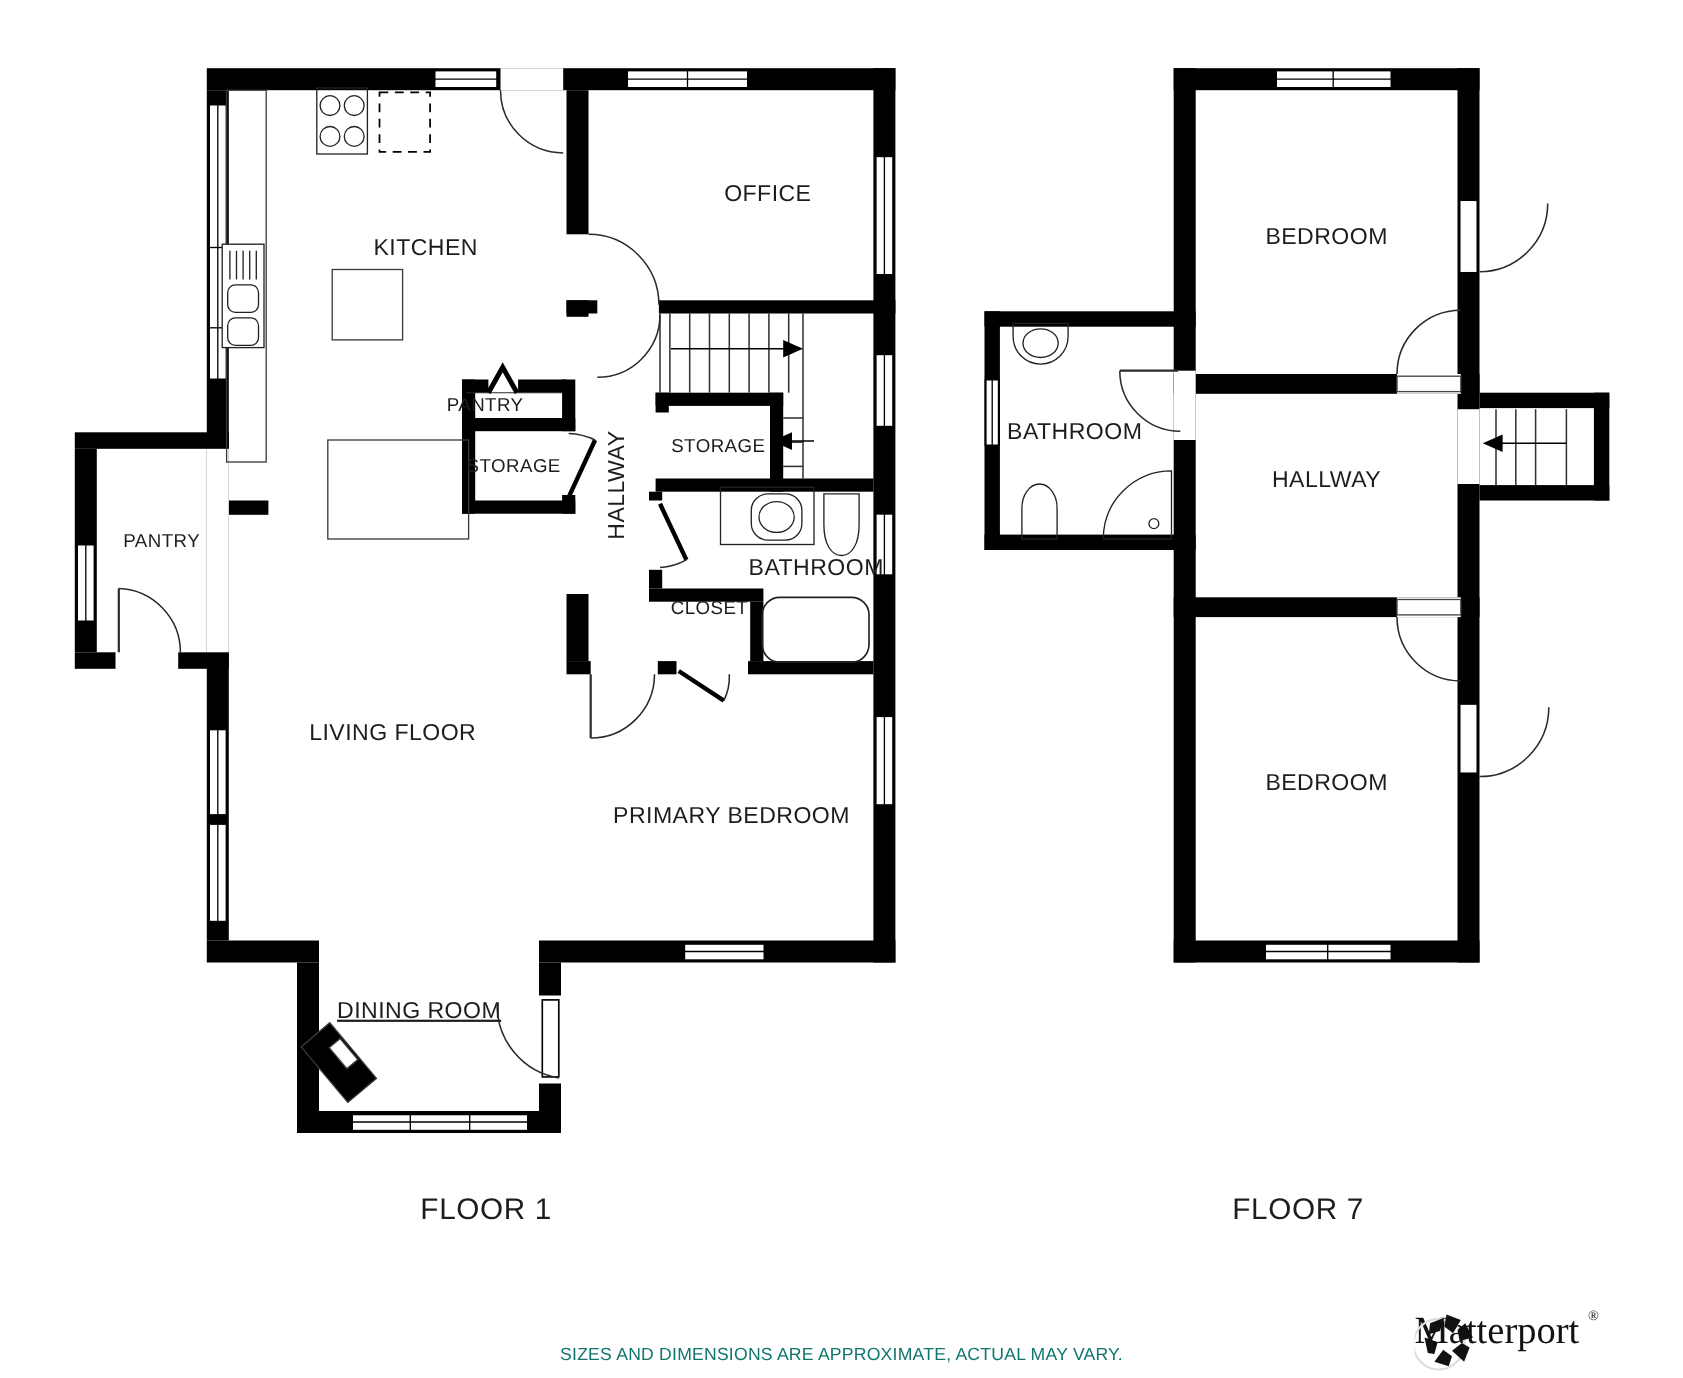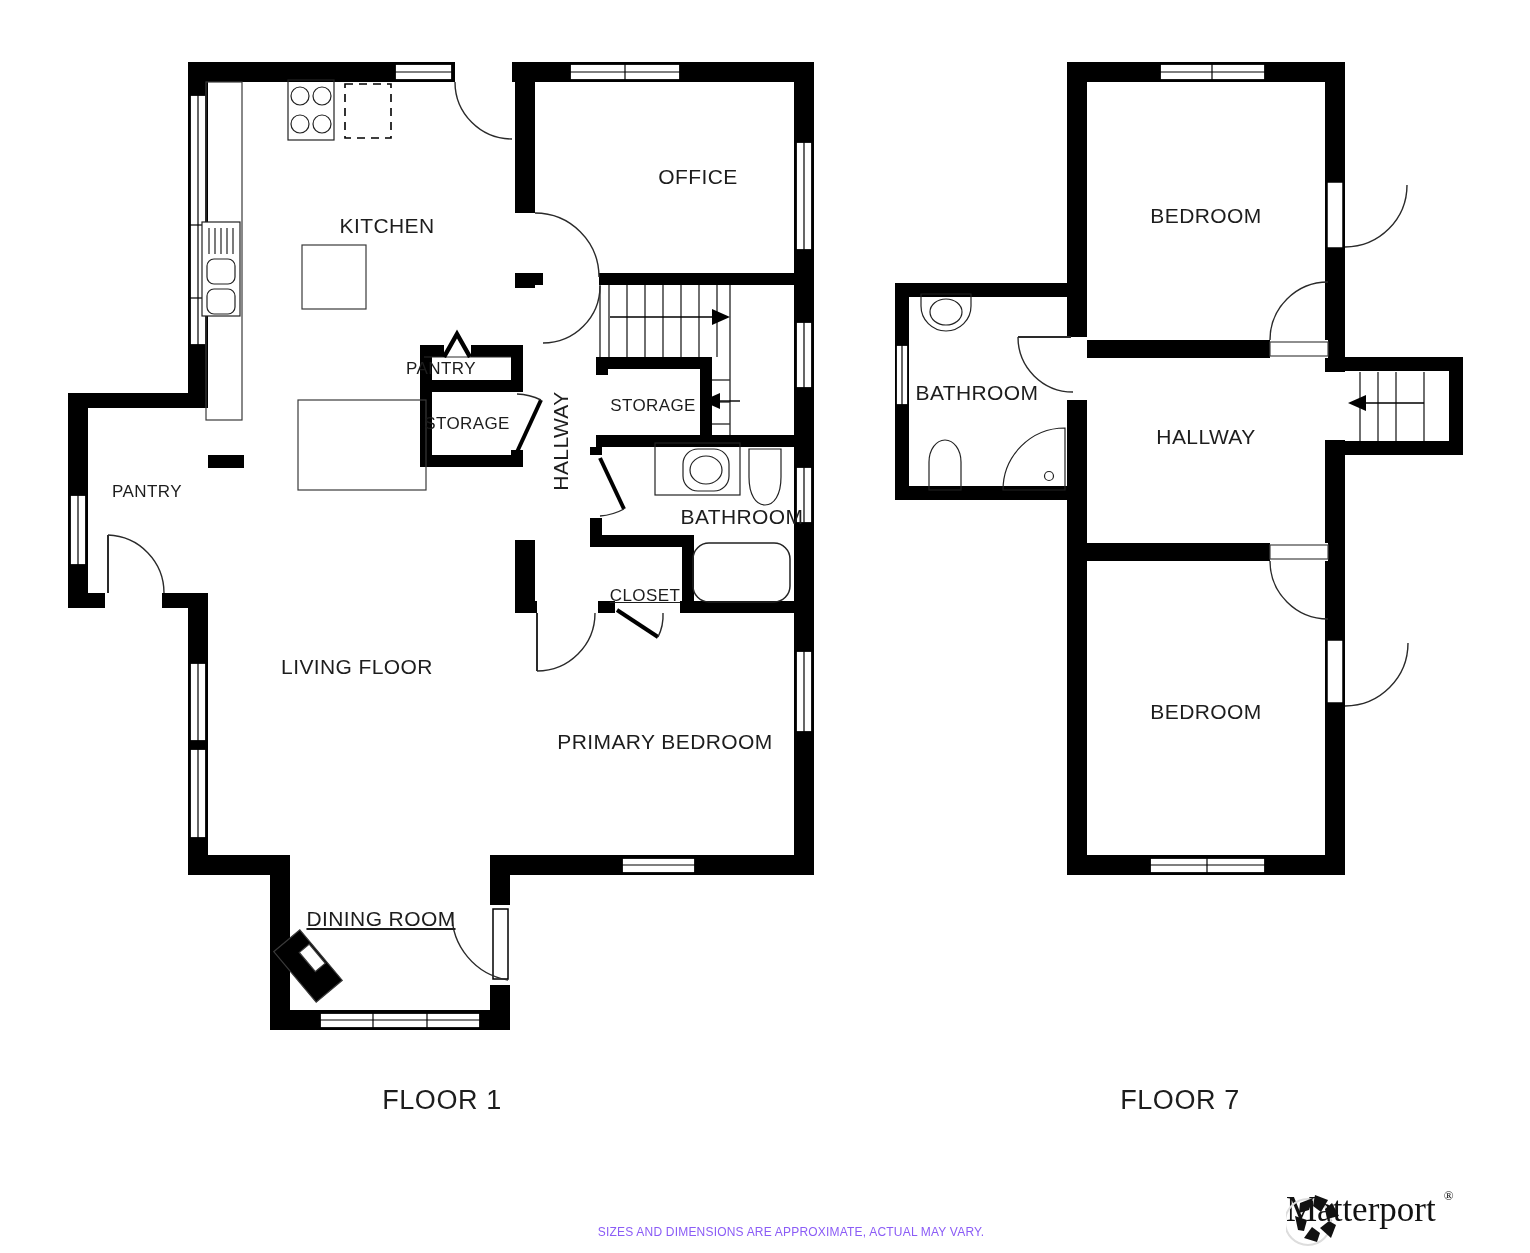--- a/index.html
+++ b/index.html
@@ -4,22 +4,22 @@
 <style>
   html,body{margin:0;padding:0;background:#fff;}
   #stage{position:relative;width:1530px;height:1253px;background:#ffffff;overflow:hidden;}
   svg{position:absolute;left:0;top:0;}
   .label{position:absolute;font-family:"Liberation Sans",sans-serif;color:#1d1d1d;
          transform:translate(-50%,-50%);white-space:nowrap;letter-spacing:.4px;}
   .sm{font-size:17px;}
   .md{font-size:21px;}
   .floor{font-size:27px;letter-spacing:.6px;margin-top:44px;}
   .vert{transform:translate(-50%,-50%) rotate(-90deg);}
-  .disclaimer{position:absolute;left:791px;top:1232px;transform:translate(-50%,-50%);
-         font-family:"Liberation Sans",sans-serif;font-size:12px;color:#8b5cf6;letter-spacing:.2px;}
+  .disclaimer{position:absolute;left:765px;top:1232px;transform:translate(-50%,-50%);
+         font-family:"Liberation Sans",sans-serif;font-size:16px;color:#0f766e;letter-spacing:.2px;}
   .brand{position:absolute;left:1286px;top:1190px;display:flex;align-items:center;gap:8px;}
   .brand-text{font-family:"Liberation Serif",serif;font-size:35px;color:#121212;}
   .brand-reg{font-family:"Liberation Serif",serif;font-size:13px;color:#121212;
          vertical-align:super;position:relative;top:-14px;}
 </style>
 </head>
 <body>
 
 <div id="stage">
 
@@ -296,21 +296,21 @@
   </g>
 </svg>
 
 <div class="label md" style="left:387px;top:226px;">KITCHEN</div>
 <div class="label md" style="left:698px;top:177px;">OFFICE</div>
 <div class="label sm" style="left:441px;top:369px;">PANTRY</div>
 <div class="label sm" style="left:467px;top:424px;">STORAGE</div>
 <div class="label md vert" style="left:561px;top:441px;">HALLWAY</div>
 <div class="label sm" style="left:653px;top:406px;">STORAGE</div>
 <div class="label md" style="left:742px;top:517px;">BATHROOM</div>
-<div class="label sm" style="left:645px;top:596px;text-decoration:underline;">CLOSET</div>
+<div class="label sm" style="left:645px;top:553px;">CLOSET</div>
 <div class="label sm" style="left:147px;top:492px;">PANTRY</div>
 <div class="label md" style="left:357px;top:667px;">LIVING FLOOR</div>
 <div class="label md" style="left:665px;top:742px;">PRIMARY BEDROOM</div>
 <div class="label md" style="left:381px;top:919px;text-decoration:underline;">DINING ROOM</div>
 <div class="label floor" style="left:442px;top:1056px;">FLOOR 1</div>
 
 <div class="label md" style="left:1206px;top:216px;">BEDROOM</div>
 <div class="label md" style="left:977px;top:393px;">BATHROOM</div>
 <div class="label md" style="left:1206px;top:437px;">HALLWAY</div>
 <div class="label md" style="left:1206px;top:712px;">BEDROOM</div>

